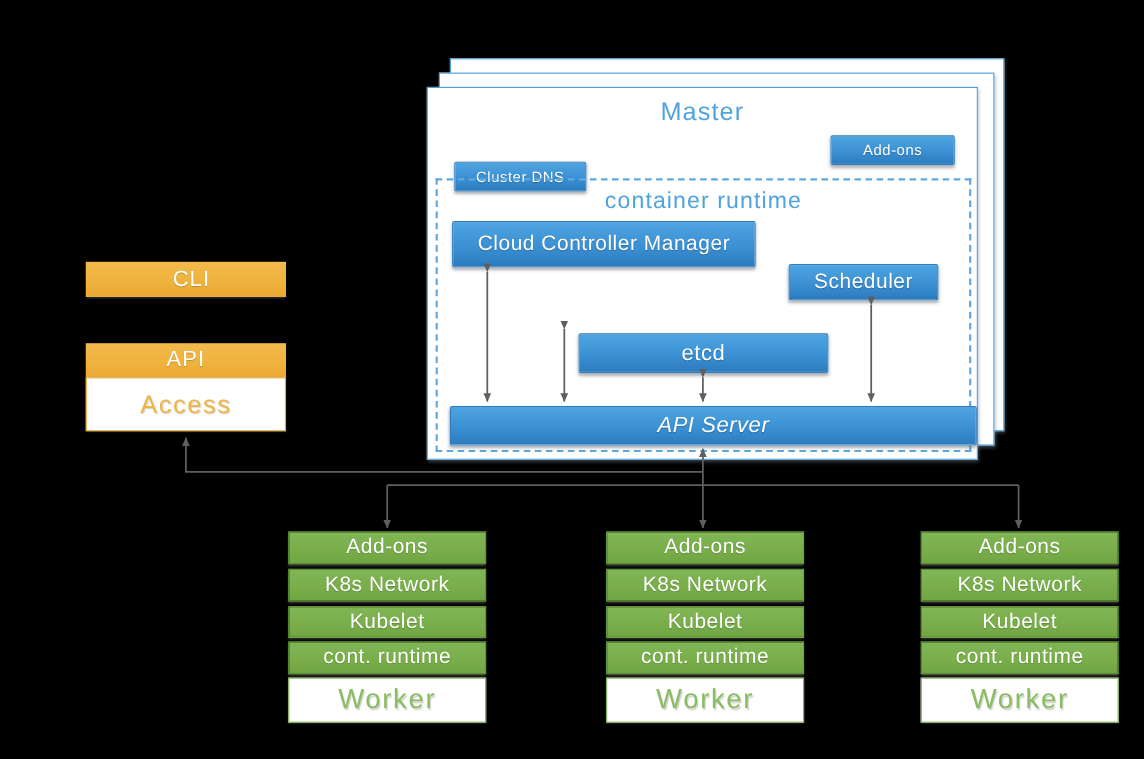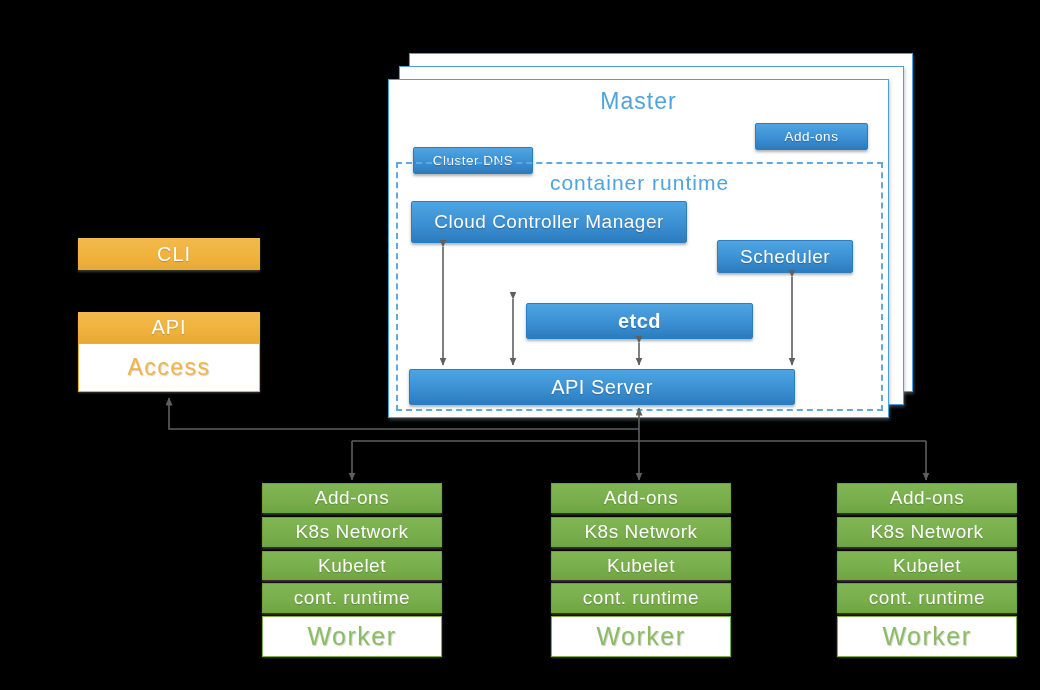--- a/index.html
+++ b/index.html
@@ -73,22 +73,22 @@
   <div class="abs blue-title" style="left:388px; top:88px; width:501px; font-size:23px;">Master</div>
 
   <div class="abs bluebox" style="left:413px; top:123px; width:120px; height:27px; font-size:13.5px;margin-top:24px;">Cluster DNS</div>
   <div class="abs bluebox" style="left:755px; top:123px; width:113px; height:27px; font-size:13.5px;">Add-ons</div>
 
   <div class="abs dashedbox" style="left:396px; top:162px; width:487px; height:249px;"></div>
   <div class="abs blue-title" style="left:396px; top:171px; width:487px; font-size:21px;">container runtime</div>
 
   <div class="abs bluebox" style="left:411px; top:201px; width:276px; height:42px; font-size:19px;">Cloud Controller Manager</div>
   <div class="abs bluebox" style="left:717px; top:240px; width:136px; height:33px; font-size:19px;">Scheduler</div>
-  <div class="abs bluebox" style="left:526px; top:303px; width:227px; height:36px; font-size:20px;font-weight:bold;">etcd</div>
-  <div class="abs bluebox" style="left:409px; top:369px; width:386px; height:36px; font-size:20px;">API Server</div>
+  <div class="abs bluebox" style="left:526px; top:303px; width:227px; height:36px; font-size:20px;">etcd</div>
+  <div class="abs bluebox" style="left:409px; top:369px; width:479px; height:36px; font-size:20px;font-style:italic;">API Server</div>
 
   <div class="abs orangebox" style="left:78px; top:238px; width:182px; height:32px;padding-left:10px;">CLI</div>
   <div class="abs orangebox" style="left:78px; top:312px; width:182px; height:31px;">API</div>
   <div class="abs access-frame" style="left:78px; top:343px; width:182px; height:49px;">Access</div>
 
   <div class="abs greenbox" style="left:262px; top:483px; width:180px; height:30px;">Add-ons</div>
   <div class="abs greenbox" style="left:262px; top:517px; width:180px; height:30px;">K8s Network</div>
   <div class="abs greenbox" style="left:262px; top:551px; width:180px; height:29px;">Kubelet</div>
   <div class="abs greenbox" style="left:262px; top:583px; width:180px; height:30px;">cont. runtime</div>
   <div class="abs worker-frame" style="left:262px; top:616px; width:180px; height:41px;">Worker</div>

